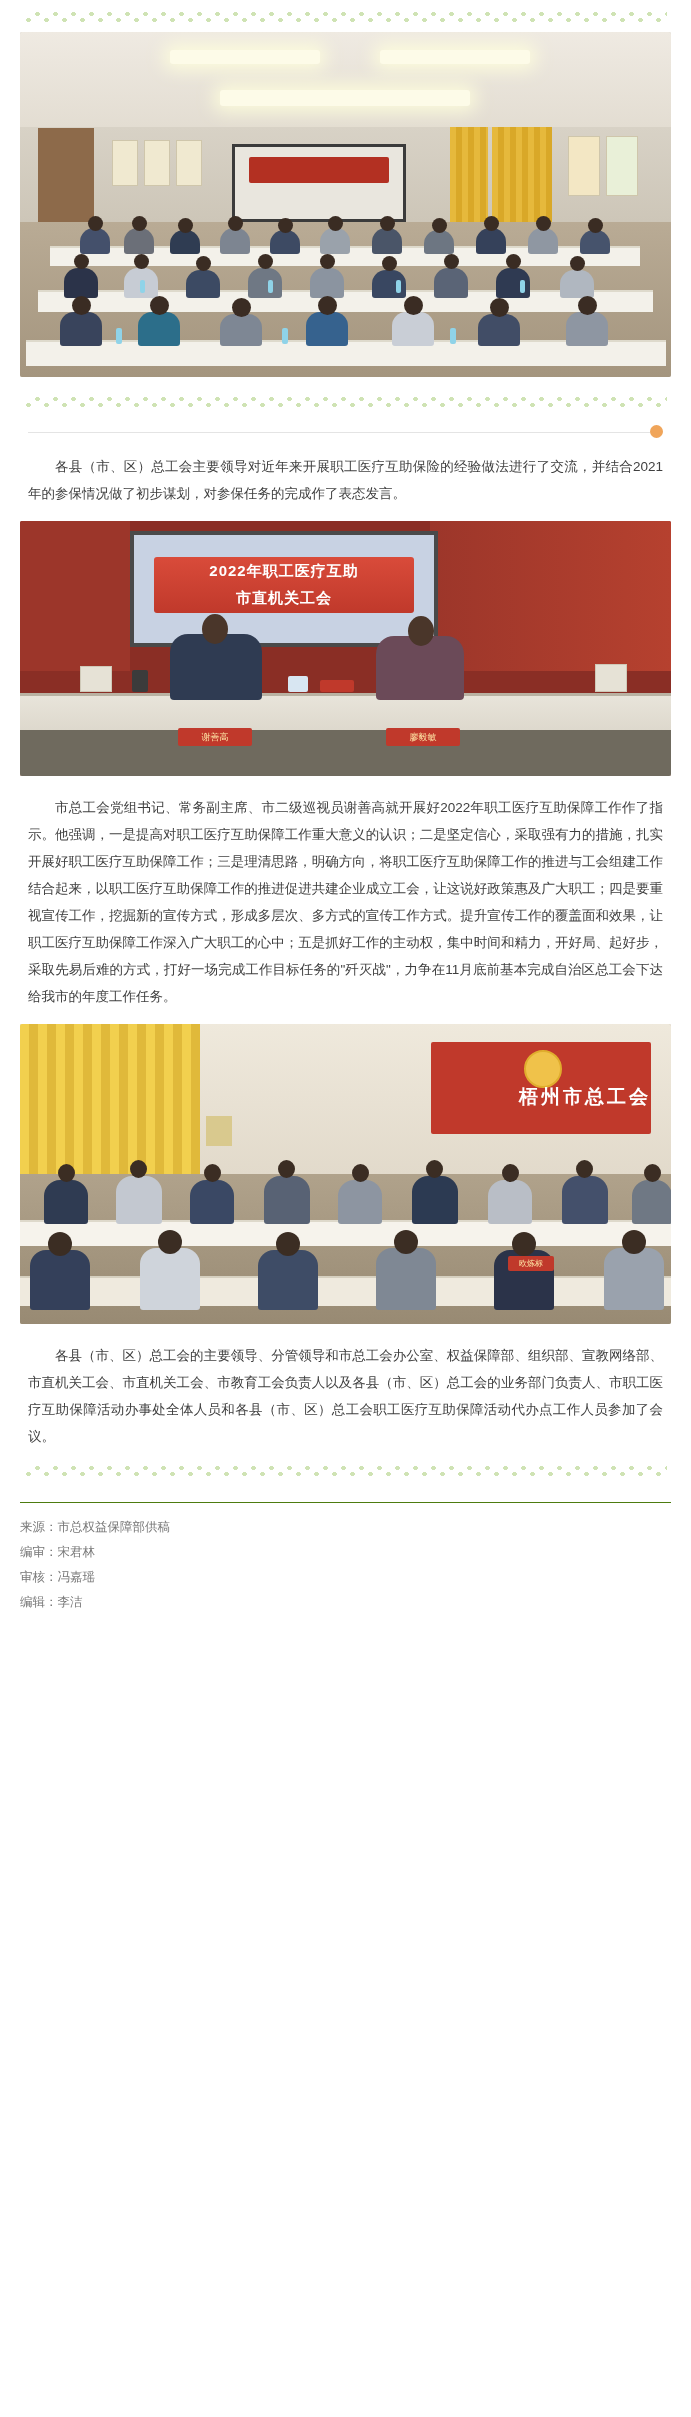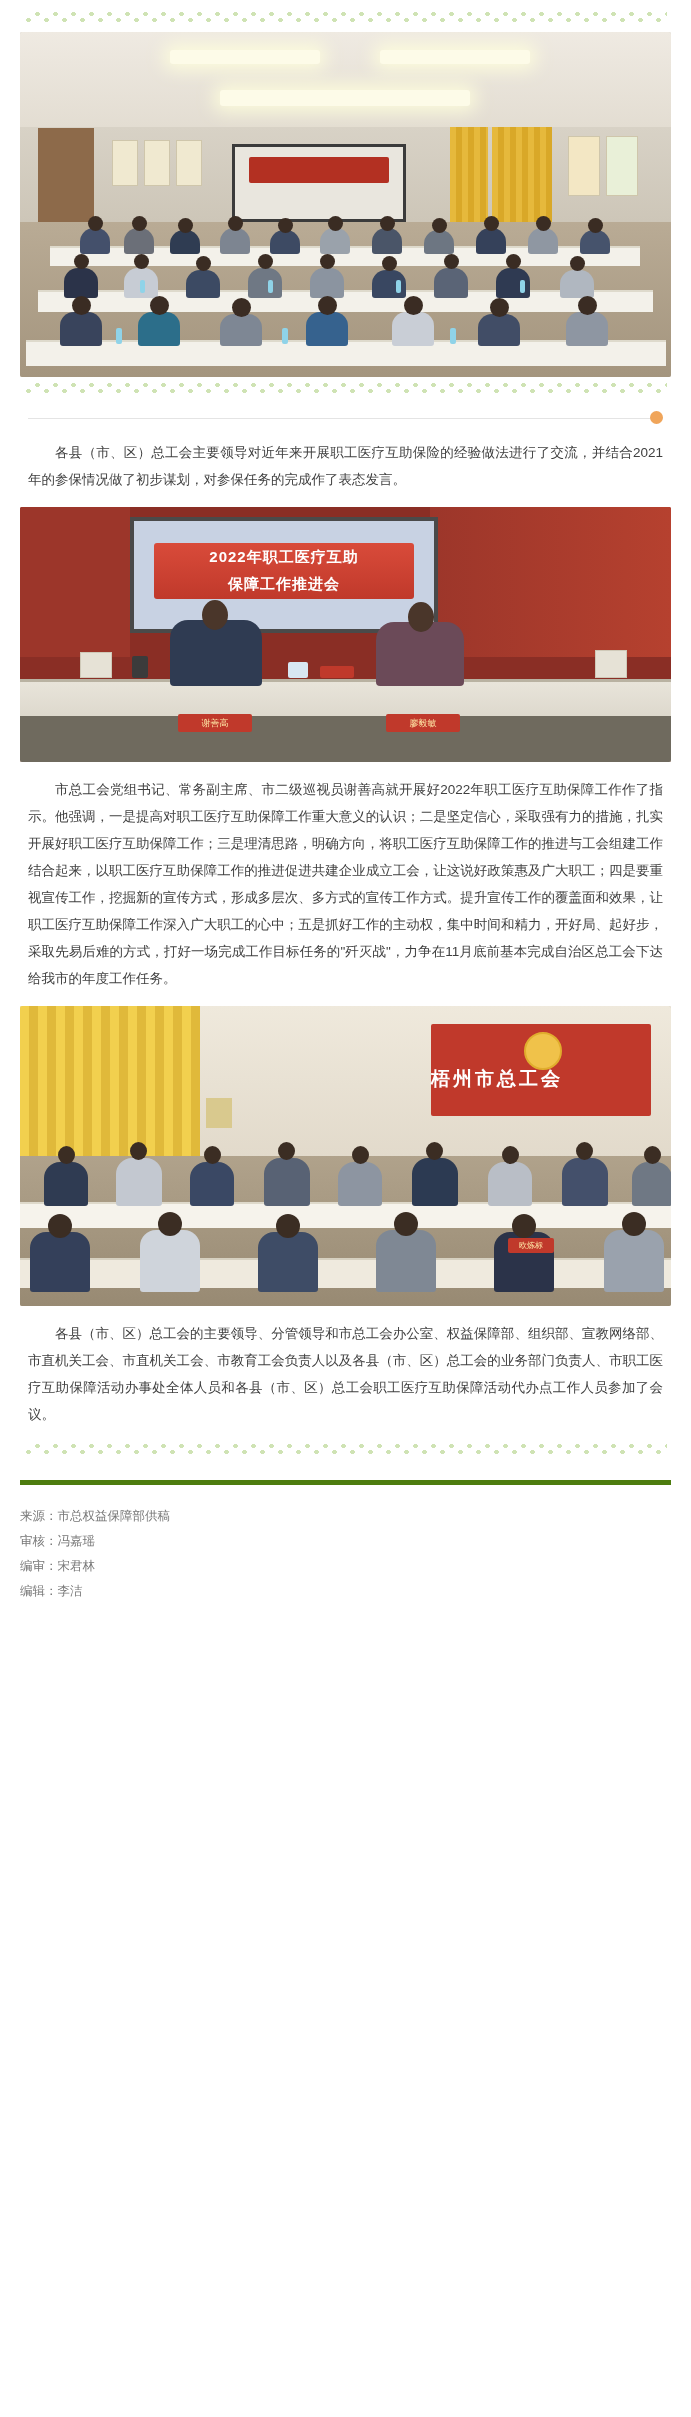--- a/index.html
+++ b/index.html
@@ -30,21 +30,21 @@
     background-position: left center;
   }
   .wave-green {
     background-image:
       radial-gradient(circle at 4.5px 9px, #cfe3b4 0 2.2px, transparent 2.4px),
       radial-gradient(circle at 13.5px 3px, #cfe3b4 0 2.2px, transparent 2.4px);
   }
 
   
   .photo-wrap {
-    margin: 8px 20px 4px 20px;
+    margin: 8px 20px 18px 20px;
   }
   .photo {
     width: 651px;
     border-radius: 2px;
     overflow: hidden;
     position: relative;
     display: block;
   }
 
   
@@ -152,21 +152,21 @@
   .p3-curtain{
     position:absolute; left:0; top:0; width:180px; height:165px;
     background:repeating-linear-gradient(90deg,#f2d04e 0 9px,#e0b93a 9px 18px);
   }
   .p3-banner{
     position:absolute; right:20px; top:18px; width:220px; height:92px;
     background:#c0392b; border-radius:2px;
   }
   .p3-banner-text{
     position:absolute; left:0; right:0; top:42px;
-    text-align:left; color:#ffffff; font-size:19px; letter-spacing:3px;
+    text-align:right; color:#ffffff; font-size:19px; letter-spacing:3px;
     font-weight:bold;
   }
   .p3-emblem{
     position:absolute; left:50%; top:8px; margin-left:-17px;
     width:34px; height:34px; border-radius:50%;
     background:#f0c24a; border:2px solid #e0ad2d;
   }
   .p3-floor{
     position:absolute; left:0; top:150px; width:100%; height:150px;
     background:linear-gradient(#b0a28b,#988a73);
@@ -200,22 +200,22 @@
   }
   .divider-dot {
     position:absolute; right:0; top:0; width:13px; height:13px;
     border-radius:50%;
     background:#f0a55a;
   }
 
   
   .footer {
     margin: 24px 20px 8px 20px;
-    border-top: 5px solid #4d7c0f;
-    padding-top: 19px;
+    border-top: 1px solid #4d7c0f;
+    padding-top: 12px;
   }
   .footer-line {
     font-size: 12.5px;
     color: #777777;
     line-height: 2;
   }
 </style>
 </head>
 <body>
 
@@ -325,21 +325,21 @@
 
   <p class="para">各县（市、区）总工会主要领导对近年来开展职工医疗互助保险的经验做法进行了交流，并结合2021年的参保情况做了初步谋划，对参保任务的完成作了表态发言。</p>
 
   <div class="photo-wrap">
     <div class="photo photo2">
       <div class="p2-wallL"></div>
       <div class="p2-wallR"></div>
       <div class="p2-screen">
         <div class="p2-screen-title">
           <div>2022年职工医疗互助</div>
-          <div>保障工作推进会</div>
+          <div>市直机关工会</div>
         </div>
       </div>
       <div class="p2-table"></div>
       <div class="p2-cloth"></div>
 
       <div class="p2-body" style="left:150px;bottom:76px;width:92px;height:66px;background:#2f3b52;"></div>
       <div class="p2-head" style="left:182px;bottom:132px;"></div>
       <div class="p2-nameplate" style="left:158px;">谢善高</div>
 
       <div class="p2-body" style="left:356px;bottom:76px;width:88px;height:64px;background:#6b4a58;"></div>
@@ -405,18 +405,18 @@
       <div class="p3-tag" style="left:488px;top:232px;">欧炼标</div>
     </div>
   </div>
 
   <p class="para">各县（市、区）总工会的主要领导、分管领导和市总工会办公室、权益保障部、组织部、宣教网络部、市直机关工会、市直机关工会、市教育工会负责人以及各县（市、区）总工会的业务部门负责人、市职工医疗互助保障活动办事处全体人员和各县（市、区）总工会职工医疗互助保障活动代办点工作人员参加了会议。</p>
 
   <div class="wave-rule wave-green"></div>
 
   <div class="footer">
     <div class="footer-line">来源：市总权益保障部供稿</div>
+    <div class="footer-line">编审：宋君林</div>
     <div class="footer-line">审核：冯嘉瑶</div>
-    <div class="footer-line">编审：宋君林</div>
     <div class="footer-line">编辑：李洁</div>
   </div>
 
 </div>
 
 </body></html>

